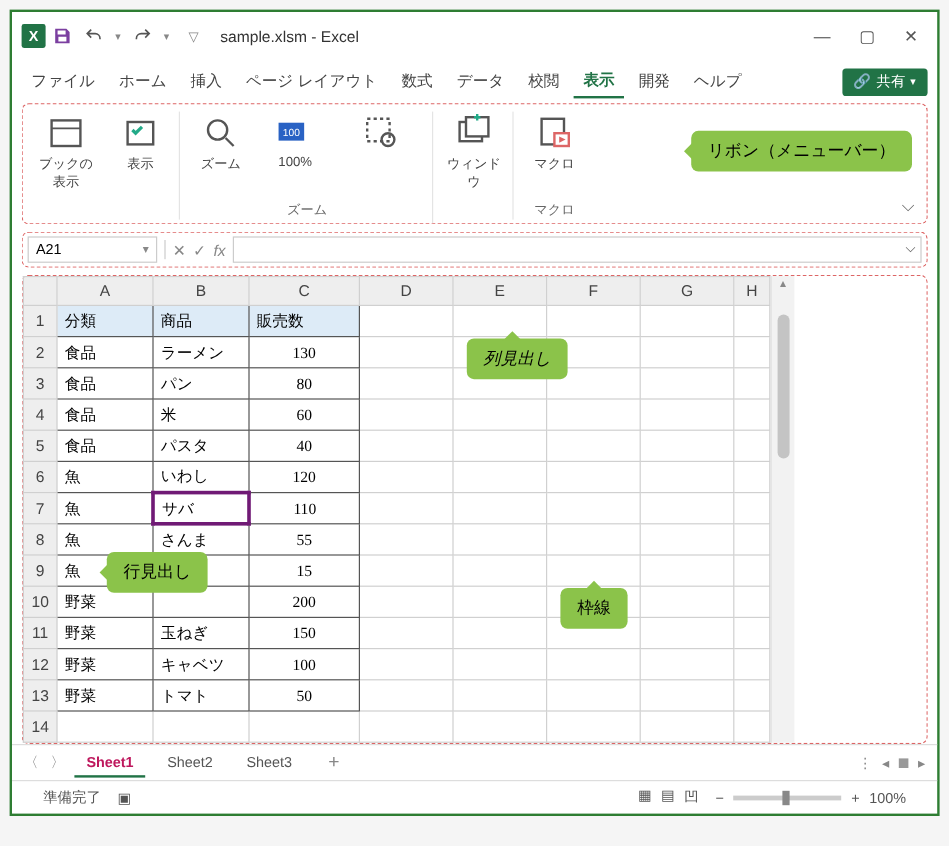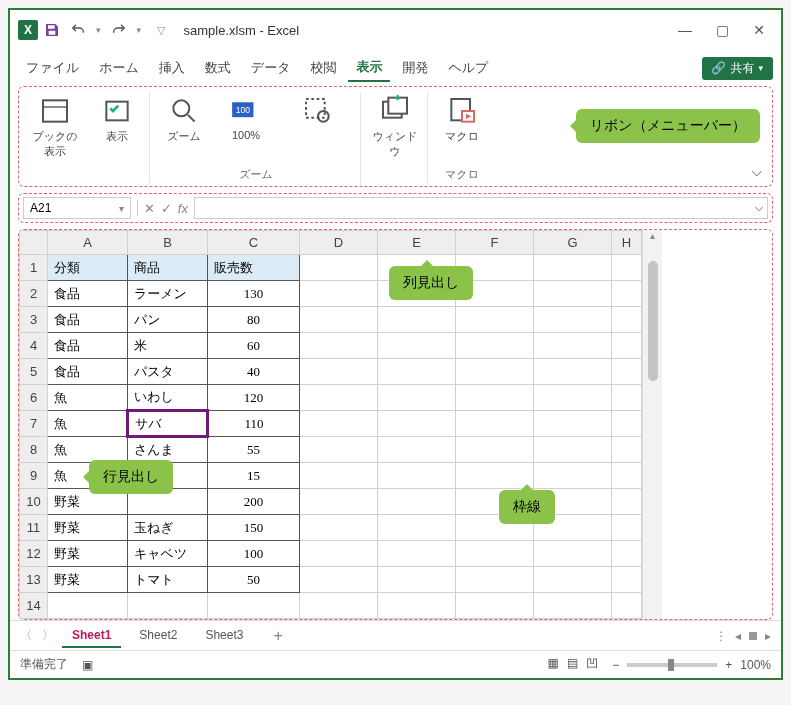--- a/index.html
+++ b/index.html
@@ -39,21 +39,21 @@
 th { background: #eee; font-weight: normal; text-align: center; color: #444; }
 .rowh { width: 28px; text-align: center; }
 .colh { height: 24px; }
 td.num { text-align: center; font-family: Liberation Serif, serif; }
 .scroll-v { width: 20px; background: #f2f2f2; border-left: 1px solid #ddd; display: flex; flex-direction: column; }
 .scroll-v .thumb { background: #c4c4c4; width: 10px; margin: 20px auto 0; height: 120px; border-radius: 5px; }
 .sheet-bar { display: flex; align-items: center; height: 30px; padding: 0 10px; gap: 8px; font-size: 12px; color: #555; border-top: 1px solid #ddd; }
 .sheet-bar .nav { display: flex; gap: 10px; color: #888; }
 .sheet { padding: 4px 10px; border-bottom: 2px solid transparent; cursor: pointer; }
 .sheet.active { border-bottom: 2px solid #217346; color: #be185d; font-weight: 600; background: #fff; }
-.status { display: flex; align-items: center; height: 28px; padding: 0 10px; gap: 14px; font-size: 12px; color: #555; border-top: 1px solid #ddd; }
+.status { display: flex; align-items: center; height: 28px; padding: 0 26px; gap: 14px; font-size: 12px; color: #555; border-top: 1px solid #ddd; }
 .status .views { display: flex; gap: 8px; margin-left: auto; }
 .status .zoom { display: flex; align-items: center; gap: 8px; }
 .slider { width: 90px; height: 4px; background: #ccc; position: relative; }
 .slider .knob { position: absolute; left: 45%; top: -4px; width: 6px; height: 12px; background: #888; }
 .callout { position: absolute; background: #8bc34a; color: #000000; padding: 8px 14px; border-radius: 6px; font-size: 14px; z-index: 50; white-space: nowrap; }
 .callout::before { content: ""; position: absolute; width: 0; height: 0; }
 .callout.pt-left::before { left: -14px; top: 50%; margin-top: -8px; border: 8px solid transparent; border-right-color: #8bc34a; }
 .callout.pt-top::before { top: -14px; left: 30px; border: 8px solid transparent; border-bottom-color: #8bc34a; }
 .callout.pt-topcenter::before { top: -14px; left: 50%; margin-left: -8px; border: 8px solid transparent; border-bottom-color: #8bc34a; }
 .divider { width: 1px; height: 16px; background: #ccc; }
@@ -92,20 +92,21 @@
       <span>—</span>
       <span>▢</span>
       <span>✕</span>
     </div>
   </div>
 
   <div class="tabs">
     <div class="tab">ファイル</div>
     <div class="tab">ホーム</div>
     <div class="tab">挿入</div>
+    <div class="tab">ページ レイアウト</div>
     <div class="tab">数式</div>
     <div class="tab">データ</div>
     <div class="tab">校閲</div>
     <div class="tab active">表示</div>
     <div class="tab">開発</div>
     <div class="tab">ヘルプ</div>
     <div class="share">
       <span>🔗</span>
       <span>共有</span>
       <span style="font-size:9px;">▾</span>
@@ -396,23 +397,23 @@
               <td></td>
               <td></td>
         </tr>
       </tbody>
         </table>
       <div class="scroll-v">
         <span style="text-align:center;color:#888;font-size:10px;">▴</span>
         <div class="thumb"></div>
       </div>
     </div>
-    <div class="callout pt-top" style="top:36px;left:370px;">列見出し</div>
+    <div class="callout pt-top" style="top:52px;left:370px;font-style:italic;">列見出し</div>
     <div class="callout pt-left" style="top:230px;left:70px;">行見出し</div>
-    <div class="callout pt-topcenter" style="top:260px;left:480px;">枠線</div>
+    <div class="callout pt-topcenter" style="top:260px;left:448px;">枠線</div>
   </div>
 
   <div class="sheet-bar">
     <div class="nav">
       <span>〈</span>
       <span>〉</span>
     </div>
     <div class="sheet active">Sheet1</div>
     <div class="sheet">Sheet2</div>
     <div class="sheet">Sheet3</div>

